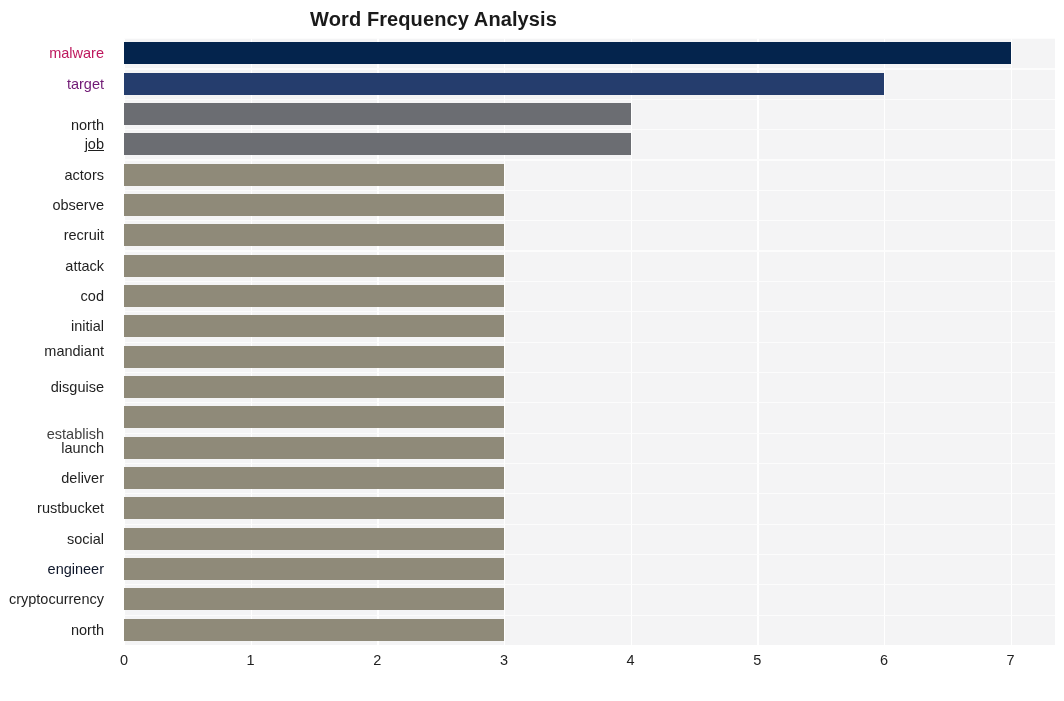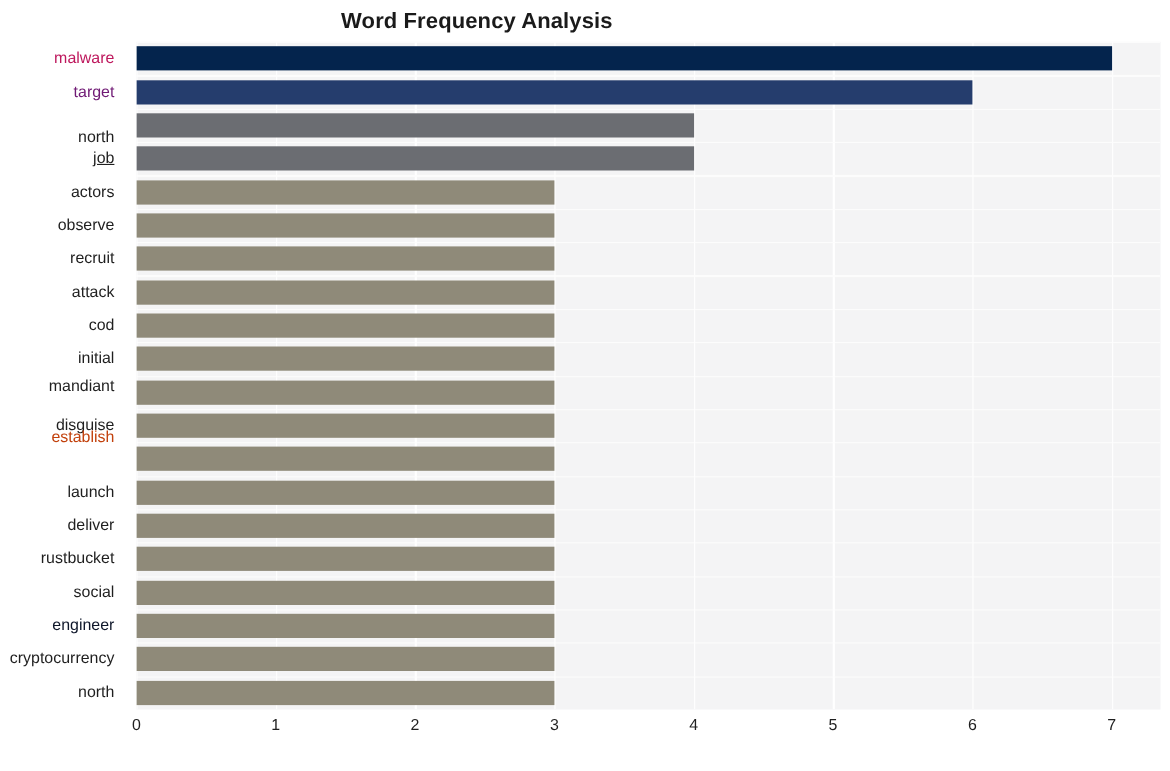--- a/index.html
+++ b/index.html
@@ -194,21 +194,21 @@
       <div class="ytick" style="top: 67.875px; color: rgb(31, 31, 31); margin-top: 11px;">north</div>
       <div class="ytick" style="top: 98.225px; color: rgb(31, 31, 31); text-decoration: underline;">job</div>
       <div class="ytick" style="top: 128.575px; color: rgb(31, 31, 31);">actors</div>
       <div class="ytick" style="top: 158.925px; color: rgb(31, 31, 31);">observe</div>
       <div class="ytick" style="top: 189.275px; color: rgb(31, 31, 31); padding-left: 36px;">recruit</div>
       <div class="ytick" style="top: 219.625px; color: rgb(31, 31, 31); margin-left: 16px;">attack</div>
       <div class="ytick" style="top: 249.975px; color: rgb(31, 31, 31);">cod</div>
       <div class="ytick" style="top: 280.325px; color: rgb(31, 31, 31);">initial</div>
       <div class="ytick" style="top: 305px; color: rgb(31, 31, 31);">mandiant</div>
       <div class="ytick" style="top: 341.025px; color: rgb(31, 31, 31);">disguise</div>
-      <div class="ytick" style="top: 352px; color: #c2410c;">establish</div>
+      <div class="ytick" style="top: 388px; color: #404040;">establish</div>
       <div class="ytick" style="top: 401.725px; color: rgb(31, 31, 31);">launch</div>
       <div class="ytick" style="top: 432.075px; color: rgb(31, 31, 31);">deliver</div>
       <div class="ytick" style="top: 462.425px; color: rgb(31, 31, 31);">rustbucket</div>
       <div class="ytick" style="top: 492.775px; color: rgb(31, 31, 31);">social</div>
       <div class="ytick" style="top: 523.125px; color: #0f172a;">engineer</div>
       <div class="ytick" style="top: 553.475px; color: rgb(31, 31, 31);">cryptocurrency</div>
       <div class="ytick" style="top: 583.825px; color: rgb(31, 31, 31);">north</div>
     </div>
 
   <div id="x-labels">

